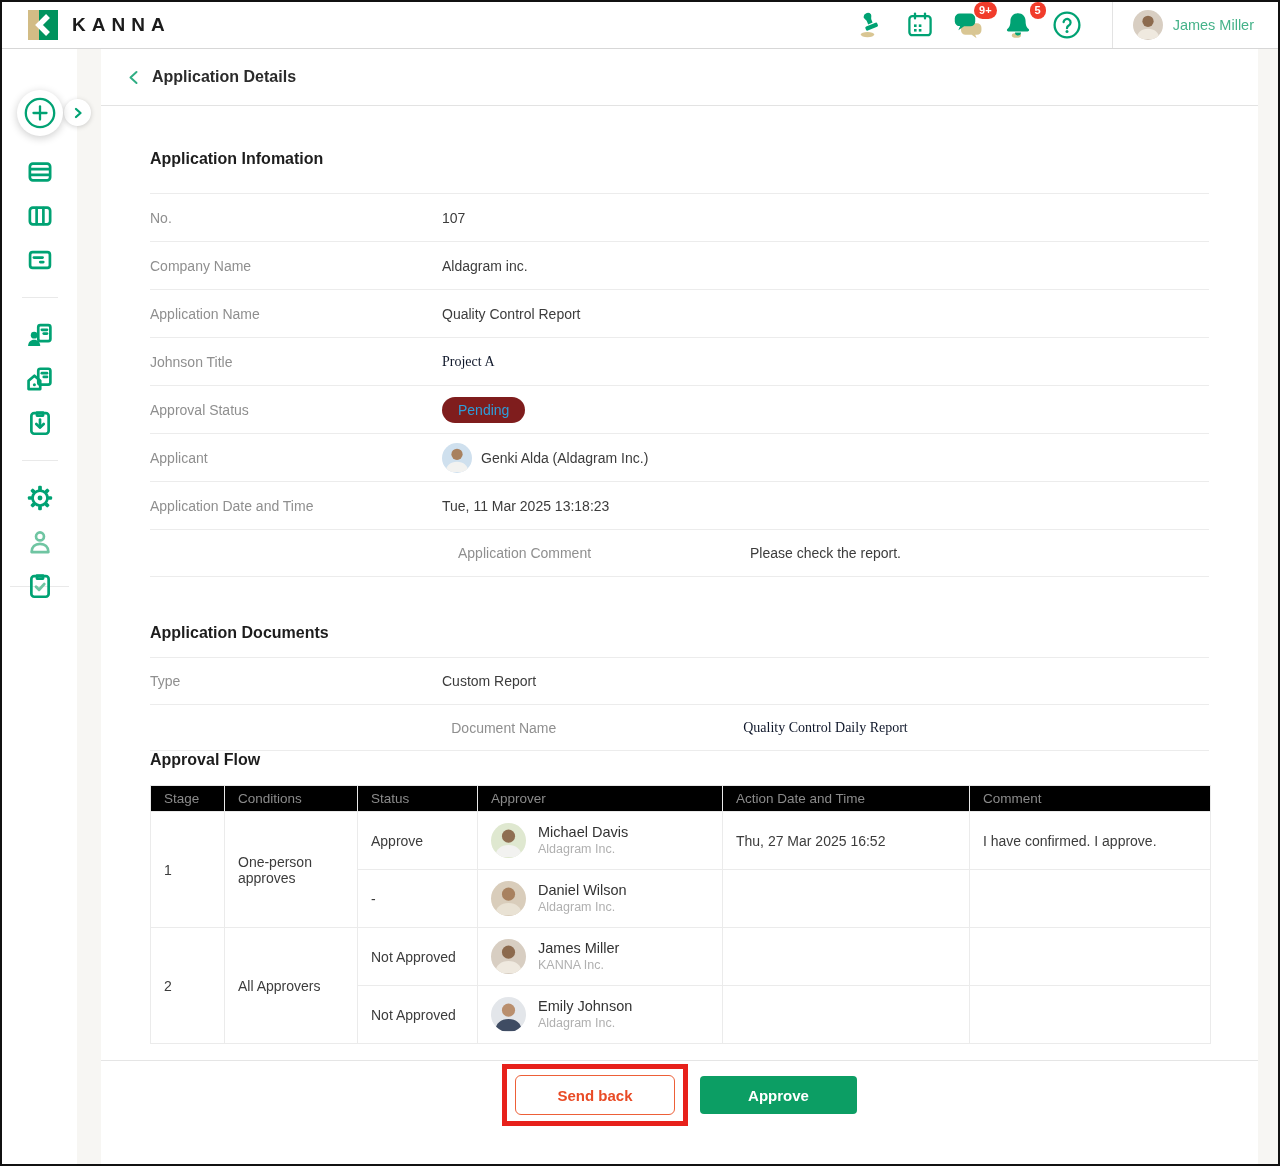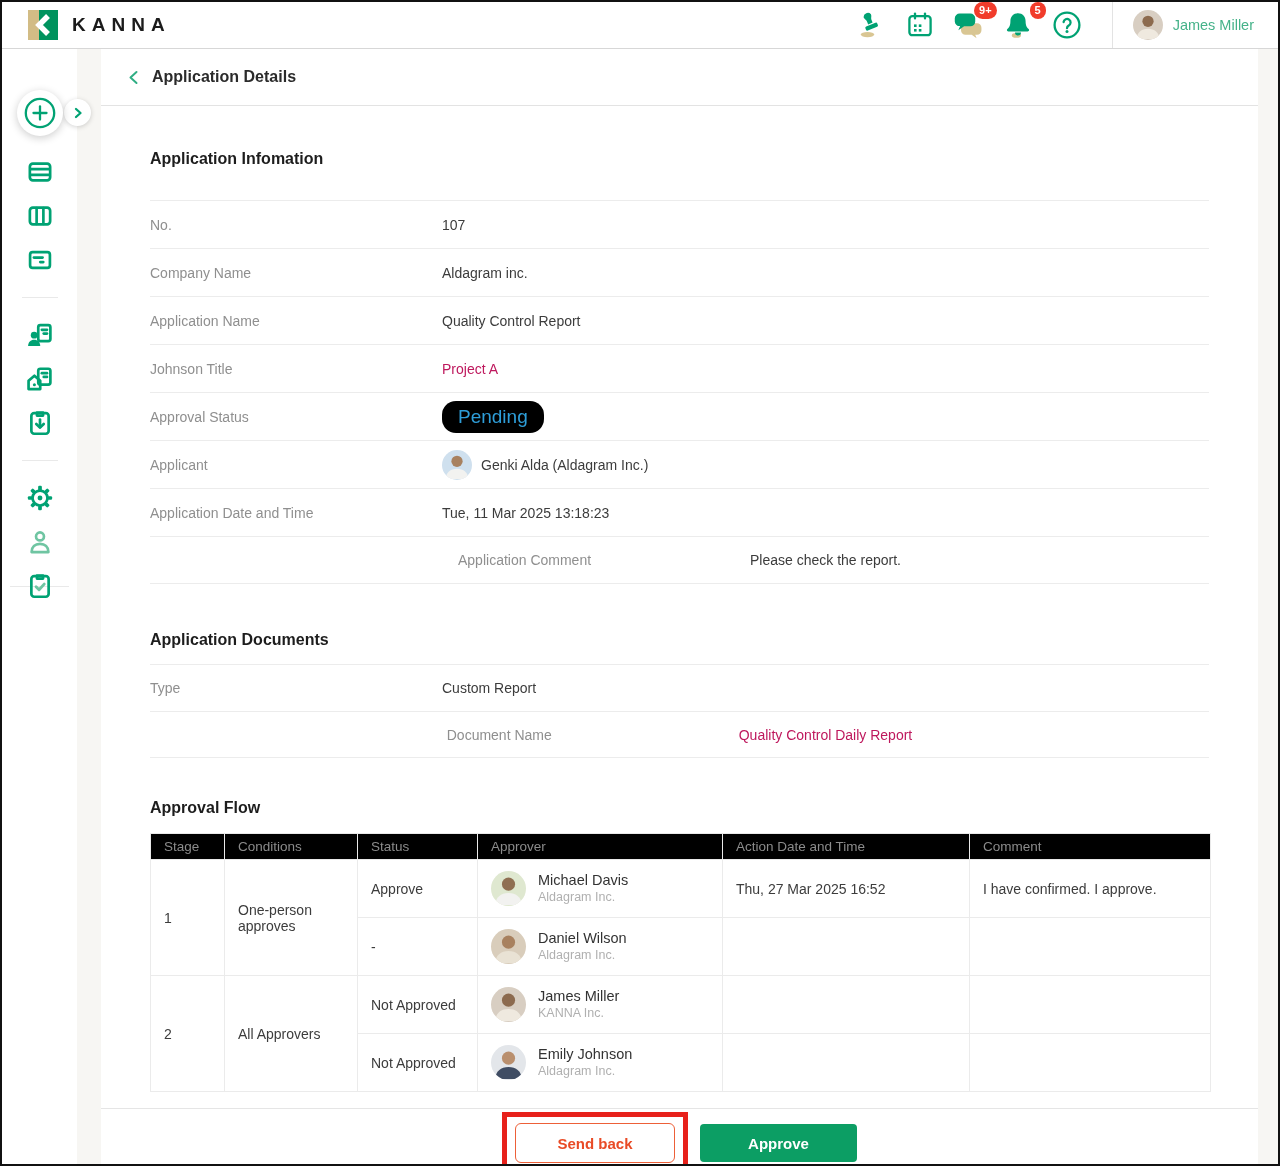--- a/index.html
+++ b/index.html
@@ -54,33 +54,33 @@
 
   .main { width:1157px; margin-left:24px; background:#fff; flex:none;
           display:flex; flex-direction:column; }
   .page-head { height:57px; border-bottom:1px solid #e3e3e3; display:flex; align-items:center;
                padding-left:27px; gap:13px; flex:none; }
   .page-title { font-size:16px; font-weight:bold; color:#2b2b2b; }
   .back-btn { display:flex; align-items:center; cursor:pointer; }
 
   .content { padding:0 49px; }
   .section-title { font-size:16px; font-weight:bold; color:#1d1d1d; height:18px; line-height:18px; }
-  .st-info { margin-top:44px; margin-bottom:32px; }
+  .st-info { margin-top:44px; margin-bottom:25px; }
   .st-docs { margin-top:47px; margin-bottom:15px; }
-  .st-flow { margin-top:41px; }
+  .st-flow { }
 
   .kv-row { display:flex; align-items:center; height:48px; border-top:1px solid #ececec;
             font-size:14px; }
   .kv-row.doc { height:47px; }
   .kv-last { border-bottom:1px solid #ececec;justify-content:center; }
   .kv-label { width:292px; color:#8f8f8f; flex:none; }
   .kv-value { color:#3c3c3c; display:flex; align-items:center; gap:9px; }
-  .link { color:#be185d; cursor:pointer; }
-  .pill-pending { background:#000000; color:#2e9ed9; border-radius:14px; padding:5px 16px;
-                  font-size:19px; }
+  .link { color:#0f172a; cursor:pointer;font-family:Liberation Serif, serif; }
+  .pill-pending { background:#7f1d1d; color:#2e9ed9; border-radius:14px; padding:5px 16px;
+                  font-size:14px; }
 
   
   .flow-table { border-collapse:collapse; margin-top:16px; width:1060px; font-size:14px;
                 table-layout:fixed; }
   .flow-table th { background:#000000; color:#8b8b8b; font-weight:normal; text-align:left;
                    font-size:13.5px; height:26px; padding:0 13px; border:1px solid #e9e9e9; }
   .flow-table td { border:1px solid #ebebeb; height:58px; padding:0 13px; color:#3c3c3c;
                    vertical-align:middle; background:#fff; }
   .td-stage { color:#4a4a4a; }
   .status-approve { color:#0e8c60; }

